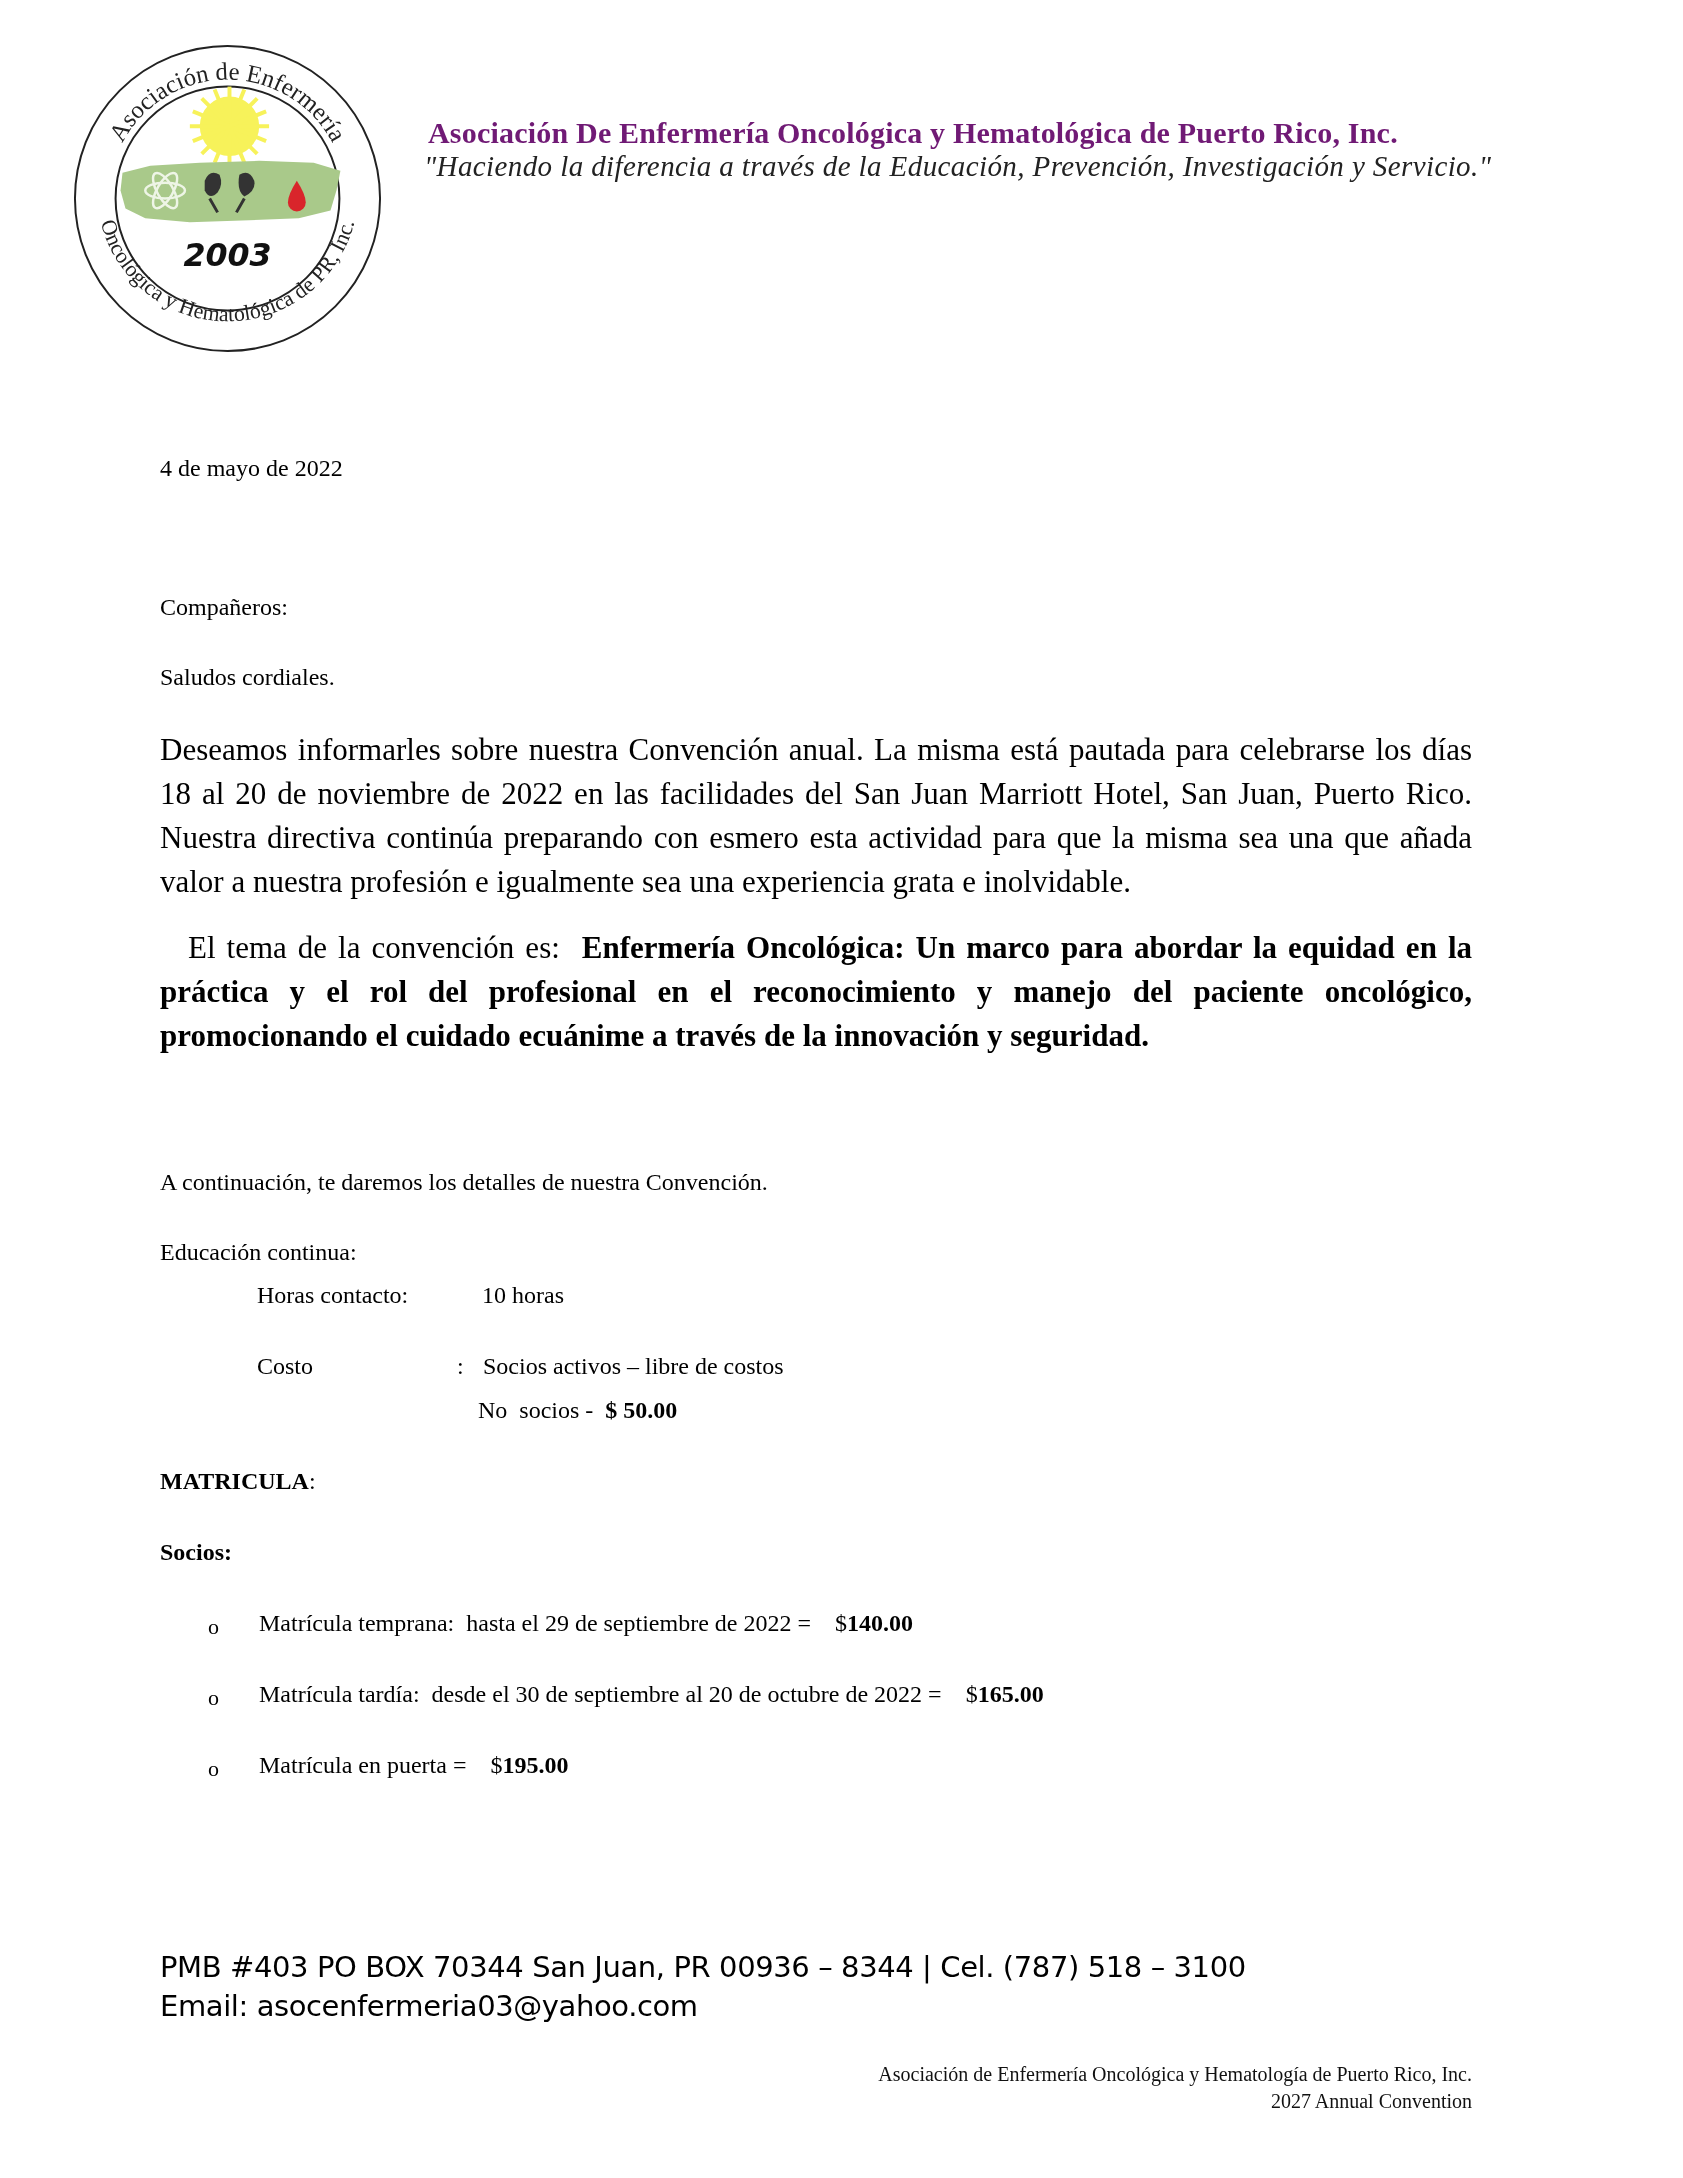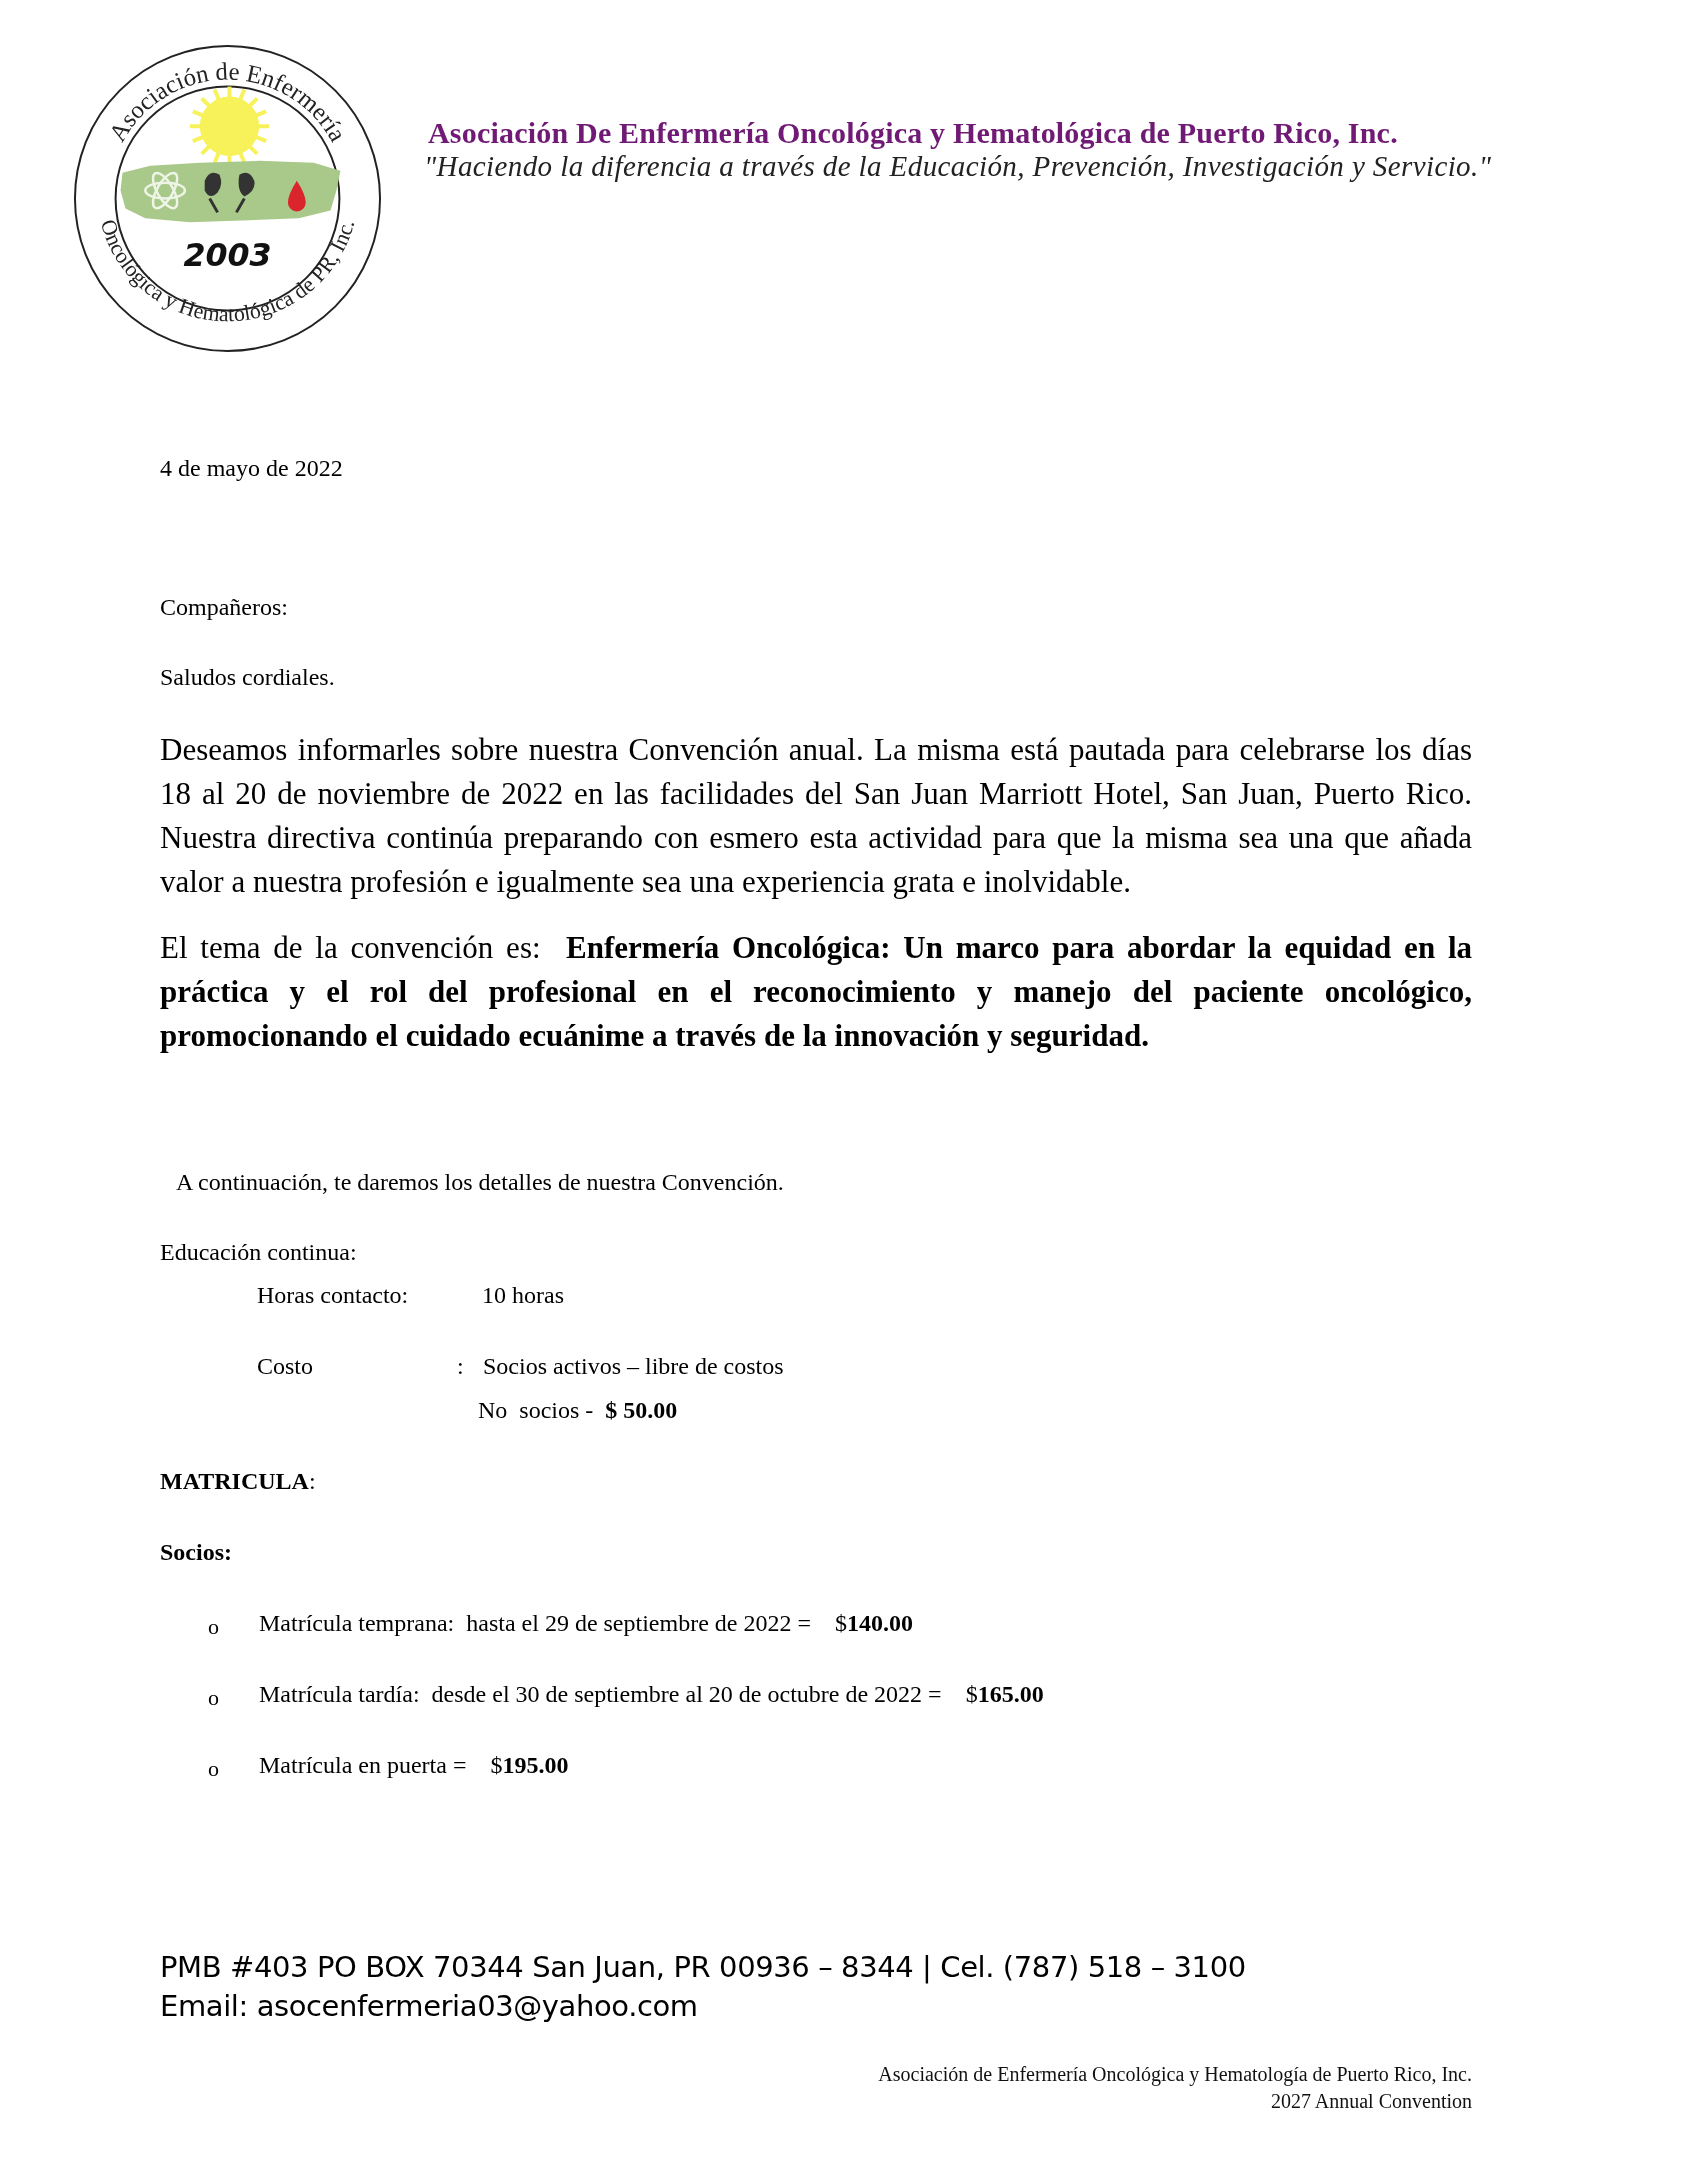--- a/index.html
+++ b/index.html
@@ -81,24 +81,24 @@
 <div id="letter">
   <div class="abs serif" style="left:160px; top:446px;">4 de mayo de 2022</div>
   <div class="abs serif" style="left:160px; top:585px;">Compañeros:</div>
   <div class="abs serif" style="left:160px; top:655px;">Saludos cordiales.</div>
 
   <div class="para" style="top:728px;">
     <p>Deseamos informarles sobre nuestra Convención anual.  La misma está pautada para celebrarse los días 18 al 20 de noviembre de 2022 en las facilidades del San Juan Marriott Hotel, San Juan, Puerto Rico.  Nuestra directiva continúa preparando con esmero esta actividad para que la misma sea una que añada valor a nuestra profesión e igualmente sea una experiencia grata e inolvidable.</p>
   </div>
 
   <div class="para" style="top:926px;">
-    <p><span style="white-space:pre;">El tema de la convención es:  </span><span class="bold">Enfermería Oncológica: Un marco para abordar la equidad en la práctica y el rol del profesional en el reconocimiento y manejo del paciente oncológico, promocionando el cuidado ecuánime a través de la innovación y seguridad.</span></p>
+    <p><span style="white-space:pre;margin-left:28px;">El tema de la convención es:  </span><span class="bold">Enfermería Oncológica: Un marco para abordar la equidad en la práctica y el rol del profesional en el reconocimiento y manejo del paciente oncológico, promocionando el cuidado ecuánime a través de la innovación y seguridad.</span></p>
   </div>
 
-  <div class="abs serif" style="left:176px; top:1160px;">A continuación, te daremos los detalles de nuestra Convención.</div>
+  <div class="abs serif" style="left:160px; top:1160px;">A continuación, te daremos los detalles de nuestra Convención.</div>
 
   <div>
     <div class="abs serif" style="left:160px; top:1230px;">Educación continua:</div>
     <div class="abs serif" style="left:257px; top:1273px;">Horas contacto:</div>
     <div class="abs serif" style="left:482px; top:1273px;">10 horas</div>
 
     <div class="abs serif" style="left:257px; top:1344px;">Costo</div>
     <div class="abs serif" style="left:457px; top:1344px;">:</div>
     <div class="abs serif" style="left:483px; top:1344px;">Socios activos – libre de costos</div>
     <div class="abs serif" style="left:478px; top:1388px;"><span style="white-space:pre;">No  socios -  </span><span class="bold">$ 50.00</span></div>

